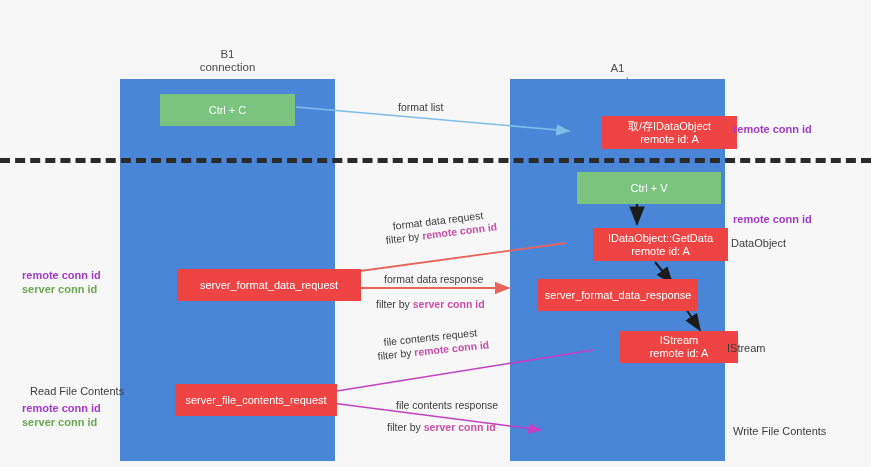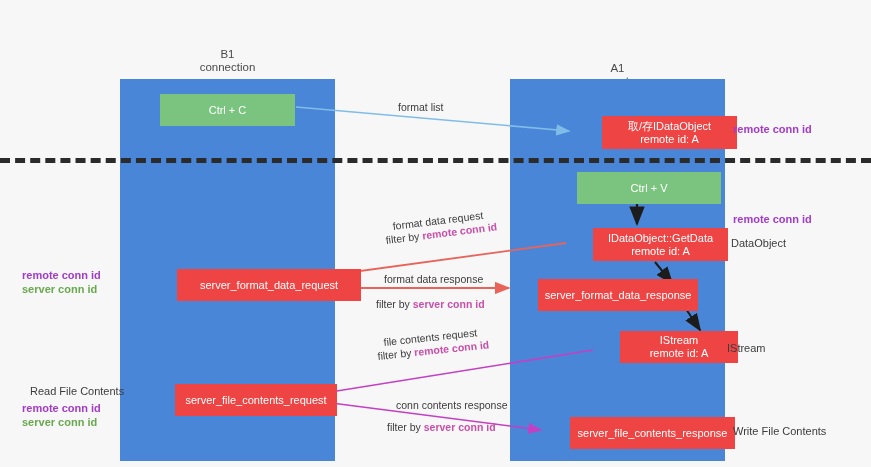--- a/index.html
+++ b/index.html
@@ -195,42 +195,39 @@
 
   <div class="abs box orange" id="box-istream">
     <span>IStream</span>
     <span class="ln2">remote id: A</span>
   </div>
 
   <div class="abs box orange" id="box-file-req">
     <span>server_file_contents_request</span>
   </div>
 
-  <div class="abs box orange" id="box-file-resp">
-    <span>server_file_contents_response</span>
-  </div>
 
   <div class="abs arrow-lbl" id="t-format-list">format list</div>
 
   <div class="abs arrow-lbl" id="t-fdr1">format data request</div>
   <div class="abs arrow-lbl" id="t-fdr2">
     <span class="plain">filter by </span><span class="magenta">remote conn id</span>
   </div>
 
   <div class="abs arrow-lbl" id="t-fdresp1">format data response</div>
   <div class="abs arrow-lbl" id="t-fdresp2">
     <span class="plain">filter by </span><span class="magenta">server conn id</span>
   </div>
 
   <div class="abs arrow-lbl" id="t-fcr1">file contents request</div>
   <div class="abs arrow-lbl" id="t-fcr2">
     <span class="plain">filter by </span><span class="magenta">remote conn id</span>
   </div>
 
-  <div class="abs arrow-lbl" id="t-fcresp1">conn contents response</div>
+  <div class="abs arrow-lbl" id="t-fcresp1">file contents response</div>
   <div class="abs arrow-lbl" id="t-fcresp2">
     <span class="plain">filter by </span><span class="magenta">server conn id</span>
   </div>
 
   <div class="abs side purple" id="lbl-remote1">remote conn id</div>
   <div class="abs side purple" id="lbl-remote2">remote conn id</div>
   <div class="abs side" id="lbl-dataobject">DataObject</div>
   <div class="abs side" id="lbl-istream">IStream</div>
   <div class="abs side" id="lbl-writefc">Write File Contents</div>
 

